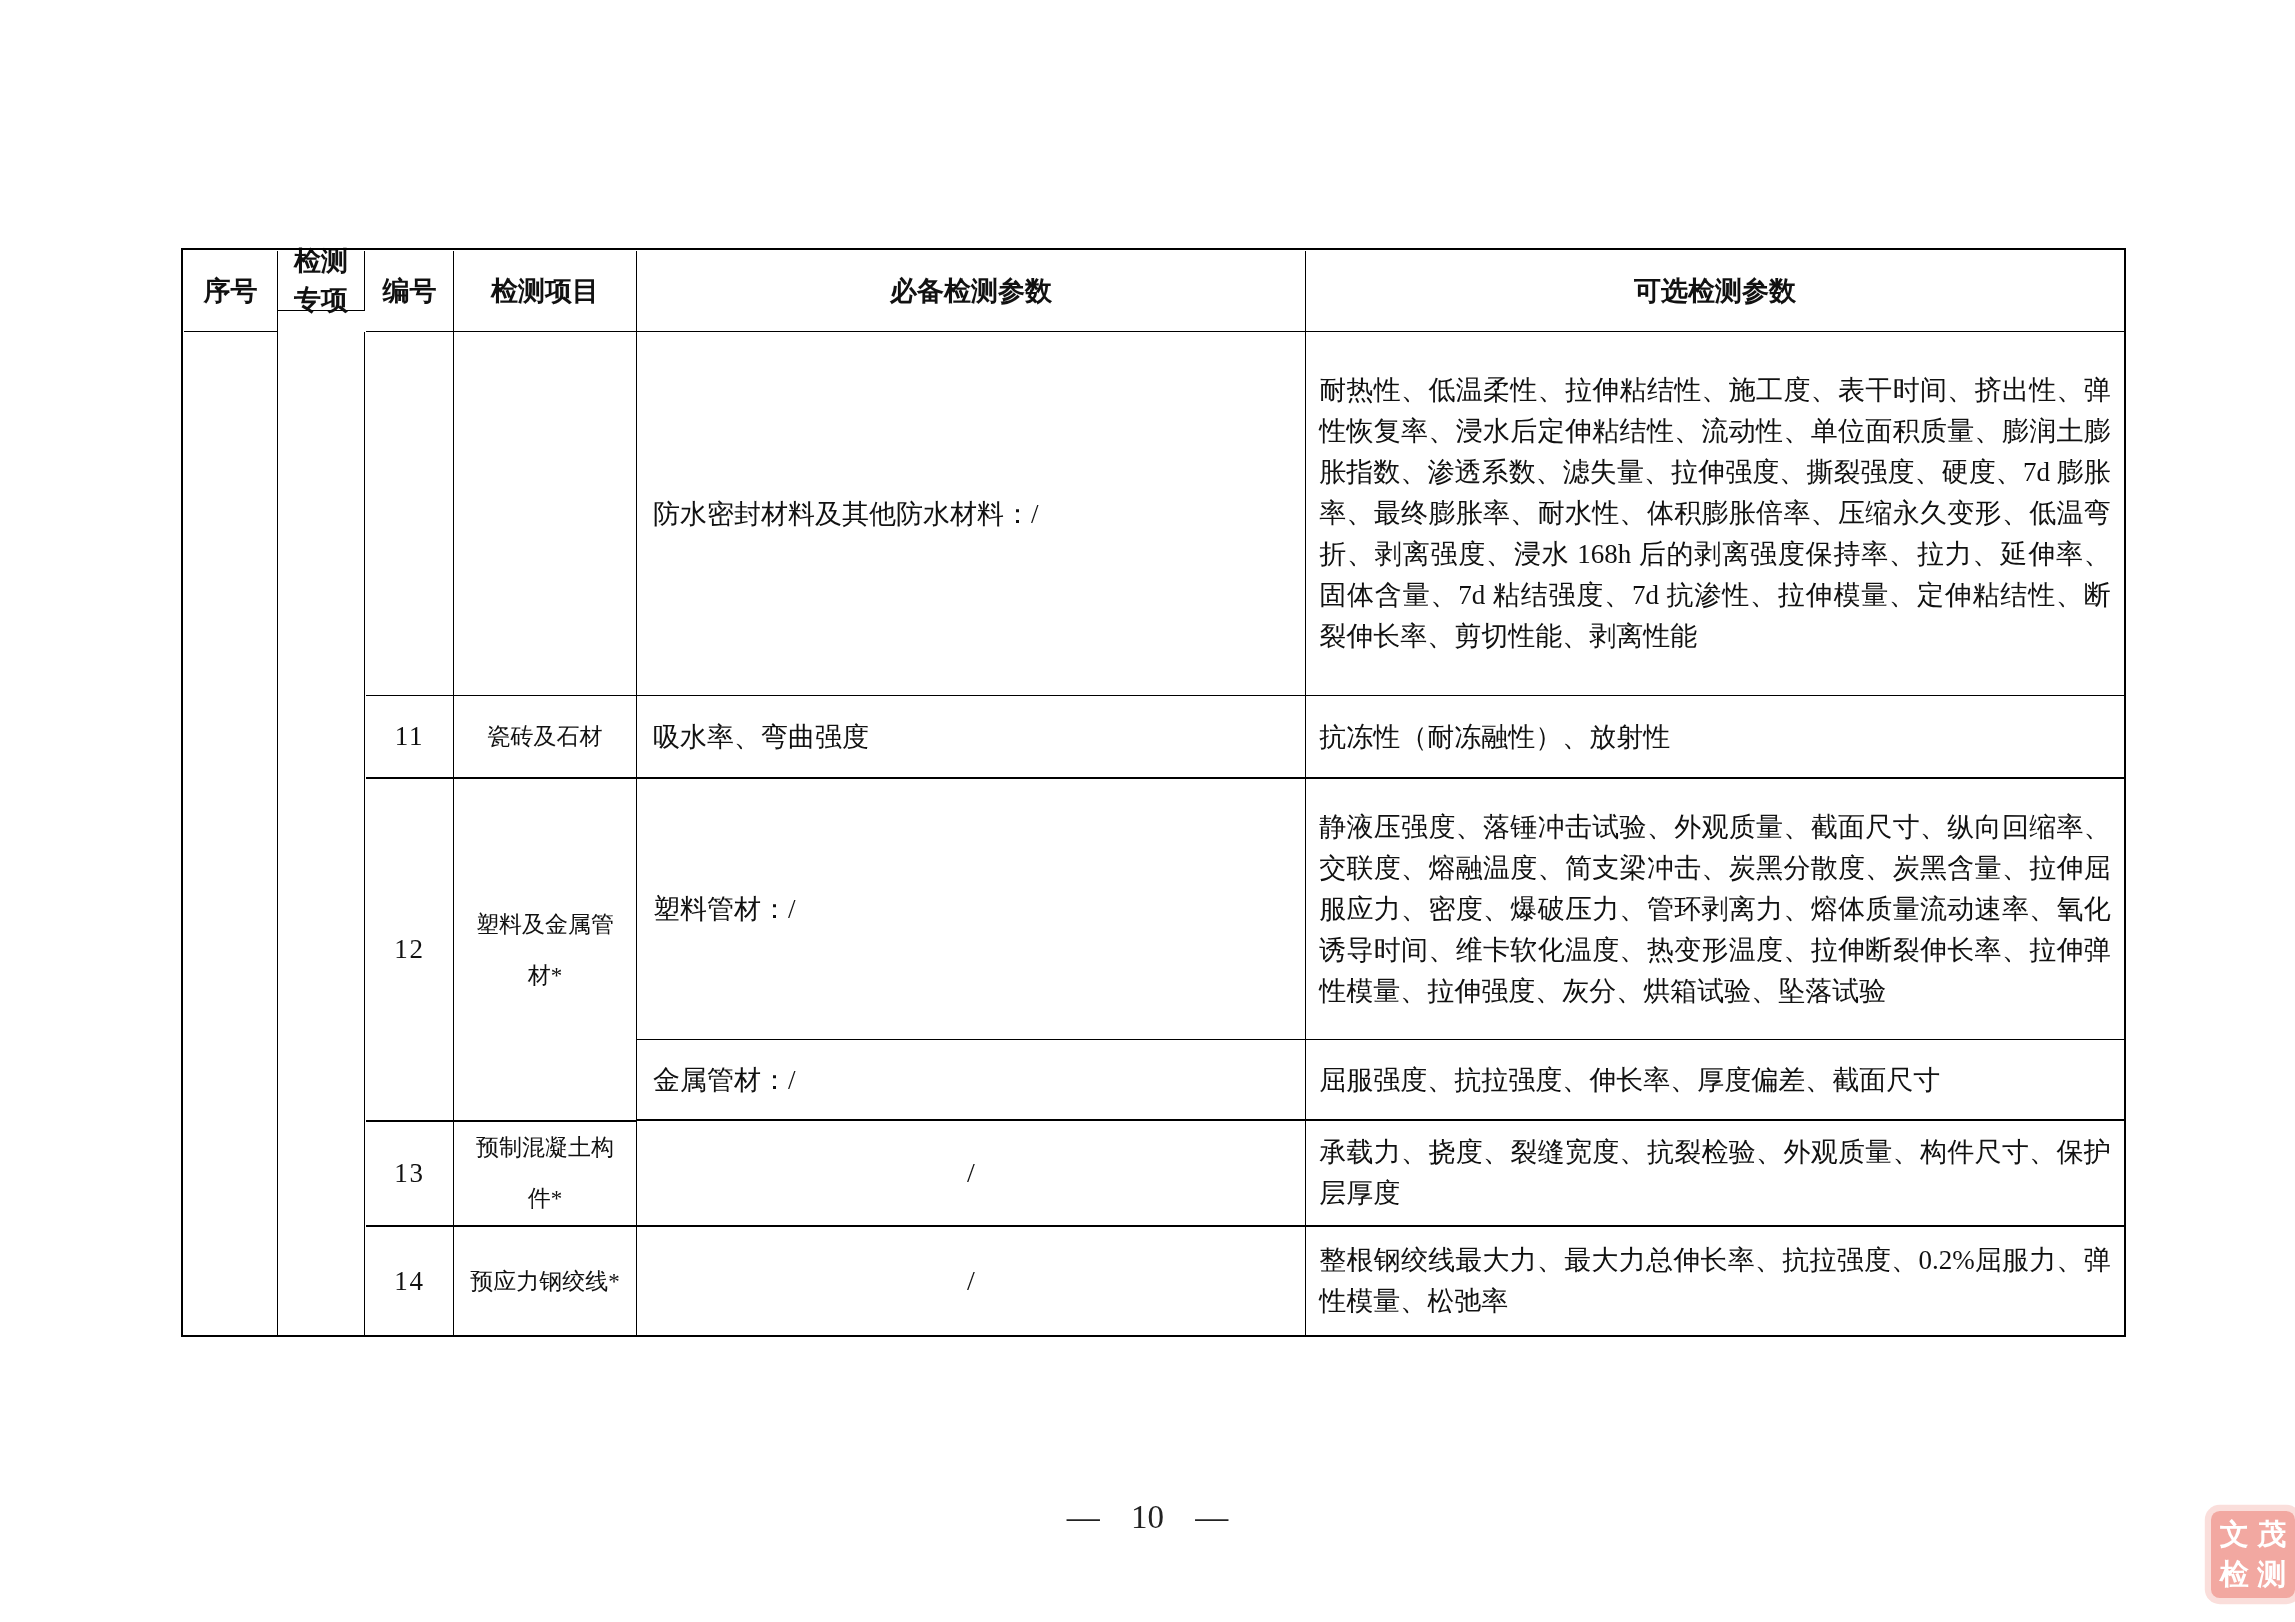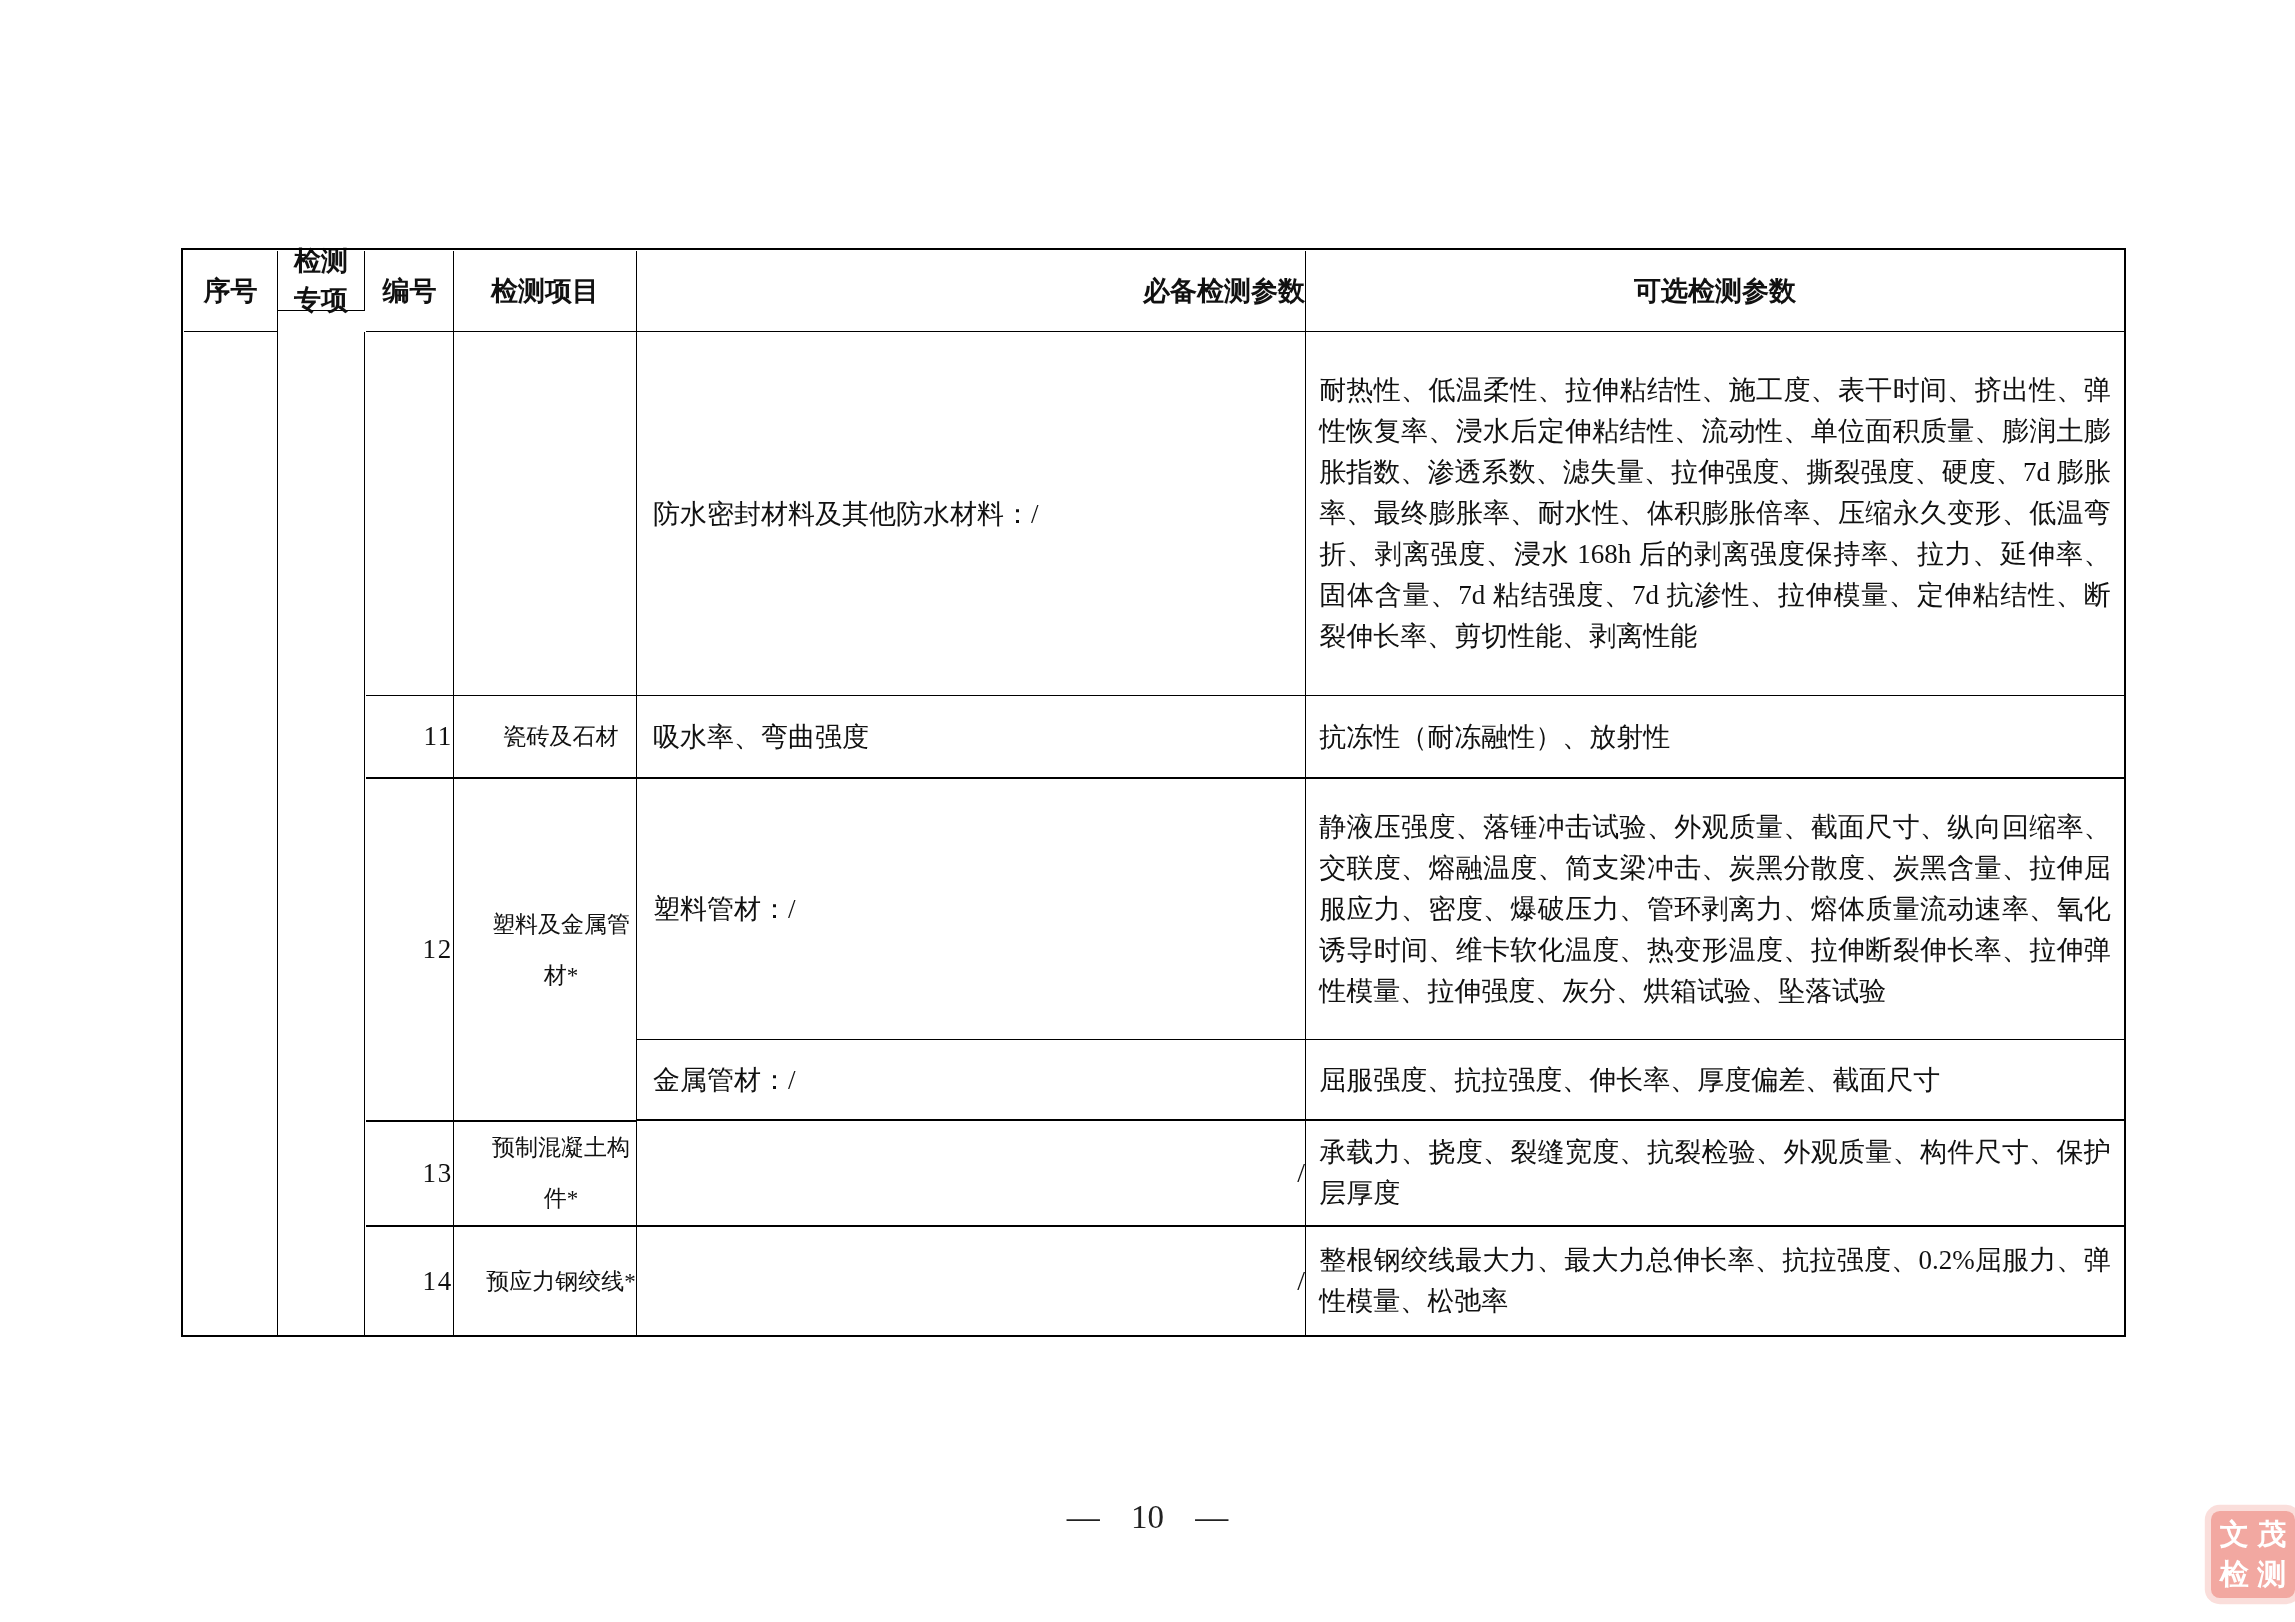--- a/index.html
+++ b/index.html
@@ -15,21 +15,21 @@
   .cell{border-right:1.8px solid #000;border-bottom:1.8px solid #000;}
   .cell.noright{border-right:none;}
   .cell.nobottom{border-bottom:none;}
   .cell.thickbottom{border-bottom:2.6px solid #000;}
   .hdr{
     display:flex;align-items:center;justify-content:center;text-align:center;
     font-family:"Liberation Sans","DejaVu Sans",sans-serif;
     font-weight:600;font-size:27px;line-height:39px;
   }
   .hdr .wrapnarrow{width:64px;}
-  .center-cell{display:flex;align-items:center;justify-content:flex-end;text-align:center;}
+  .center-cell{display:flex;align-items:center;justify-content:center;text-align:center;}
   .left-cell{display:flex;align-items:center;text-align:left;padding-left:16px;padding-right:19px;}
   .multi-cell{display:flex;flex-direction:column;justify-content:center;}
   .multi-cell .txt{
     text-align:justify;text-justify:inter-character;
     padding:0 13.2px;font-size:27px;line-height:41px;
   }
   .body-text{font-size:27px;}
   .num-text{font-size:27px;letter-spacing:1.8px;}
   .item-text{font-size:23px;line-height:51px;width:150px;text-align:center;}
   .slash{font-size:28px;}
@@ -55,21 +55,21 @@
 </div>
 <div class="abs cell hdr" style="left:278px;top:251px;width:87px;height:60px;">
   <span class="wrapnarrow">检测专项</span>
 </div>
 <div class="abs cell hdr" style="left:366px;top:251px;width:88px;height:81px;">
   <span>编号</span>
 </div>
 <div class="abs cell hdr" style="left:454px;top:251px;width:183px;height:81px;">
   <span>检测项目</span>
 </div>
-<div class="abs cell hdr" style="left:637px;top:251px;width:669px;height:81px;justify-content:flex-end;">
+<div class="abs cell hdr" style="left:637px;top:251px;width:669px;height:81px;">
   <span>必备检测参数</span>
 </div>
 <div class="abs cell hdr noright" style="left:1306px;top:251px;width:818px;height:81px;">
   <span>可选检测参数</span>
 </div>
 
 <div class="abs cell nobottom" style="left:184px;top:332px;width:94px;height:1003px;"></div>
 <div class="abs cell nobottom" style="left:278px;top:332px;width:87px;height:1003px;"></div>
 
 <div class="abs cell" style="left:366px;top:332px;width:88px;height:364px;"></div>

